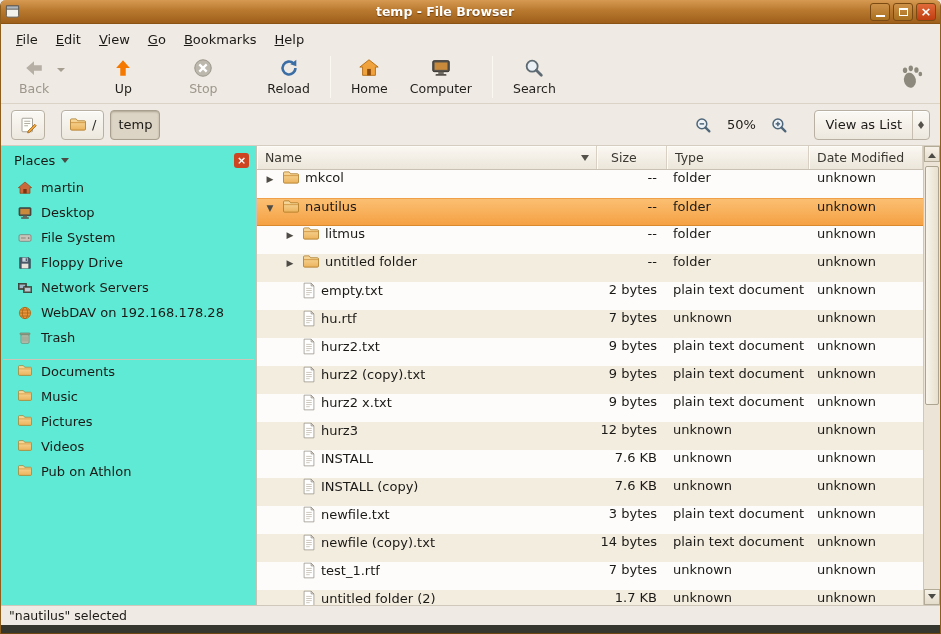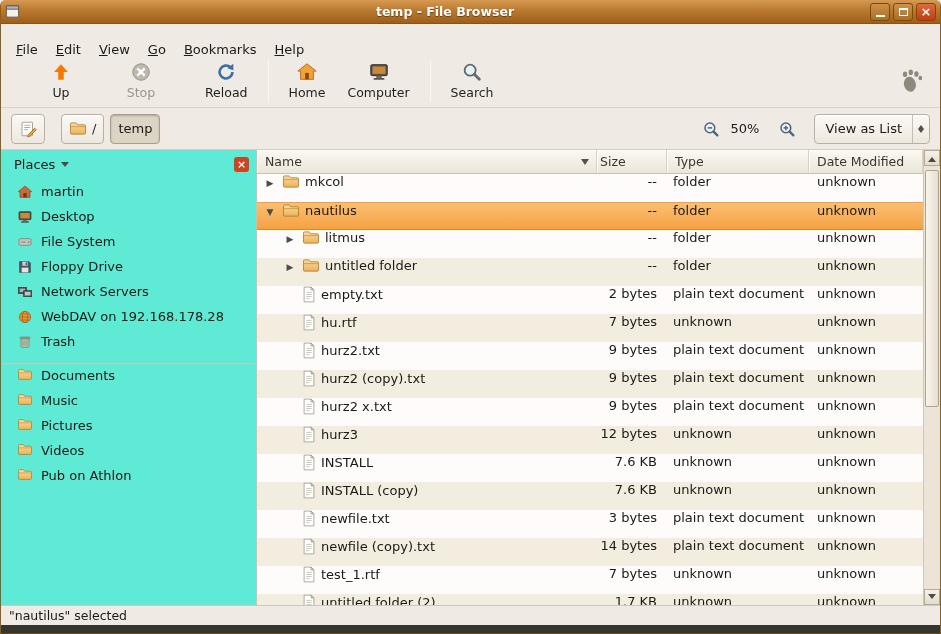--- a/index.html
+++ b/index.html
@@ -9,43 +9,43 @@
   
   .titlebar{height:24px;flex:none;display:flex;align-items:center;gap:6px;padding:0 4px;background:linear-gradient(180deg,#D79A52 0%,#B9792F 45%,#9E5F1B 100%);border-radius:5px 5px 0 0;border-bottom:1px solid #8A5313}
   .title-text{flex:1;text-align:center;color:#FFFFFF;font-weight:bold;font-size:12.5px;text-shadow:0 1px 1px rgba(70,35,0,.65);white-space:nowrap;overflow:hidden}
   .winbtns{display:flex;gap:3px}
   .winbtn{width:20px;height:18px;border:1px solid #7A4A12;border-radius:3px;background:linear-gradient(180deg,#CE9149,#A9701F);display:flex;align-items:center;justify-content:center;position:relative;cursor:default}
   .winbtn.close{background:linear-gradient(180deg,#E06A3A,#C03D12)}
   .glyph-min{width:9px;height:2px;background:#fff;margin-top:9px}
   .glyph-max{width:9px;height:8px;border:1.5px solid #fff;border-top-width:2.5px}
   .glyph-x{color:#fff;font-weight:bold;font-size:13px;line-height:1}
   
-  .menubar{height:26px;flex:none;display:flex;align-items:flex-start;padding:15px 6px}
+  .menubar{height:26px;flex:none;display:flex;align-items:flex-end;padding:0 6px}
   .menu-item{padding:3px 9px;border-radius:3px;white-space:nowrap}
   .menu-item u{text-decoration:underline}
   
   .toolbar{height:54px;flex:none;display:flex;align-items:center;padding:2px 8px;border-bottom:1px solid #DAD3C6;gap:2px}
   .tbtn{position:relative;min-width:52px;height:48px;display:flex;flex-direction:column;align-items:center;justify-content:center;gap:2px;padding:0 10px;border-radius:4px;font-size:12.5px;color:#211F1C;white-space:nowrap}
   .tbtn.has-drop{padding-right:20px}
   .tbtn.disabled{color:#9C968C}
   .tdrop{position:absolute;right:4px;top:15px;width:0;height:0;border:4px solid transparent;border-top-color:#A59E91}
   .tsep{width:1px;height:42px;background:#CFC8BA;border-right:1px solid #FBF8F2;margin:0 8px}
   .tgap{width:24px;flex:none}
   .c-gray{color:#B5AFA5}
   .c-orange{color:#F57900}
   .throbber{margin-left:auto;margin-right:8px;display:flex;align-items:center}
   
   .locbar{height:42px;flex:none;display:flex;align-items:center;gap:6px;padding:0 10px;border-bottom:1px solid #D5CEC0}
   .lbtn{height:30px;min-width:30px;display:flex;align-items:center;justify-content:center;gap:5px;padding:0 7px;border:1px solid #B8B1A3;border-radius:4px;background:linear-gradient(180deg,#FBF9F5,#EDE8DE);box-shadow:inset 0 1px 0 #fff}
   .lbtn.pressed{background:#DCD4C4;box-shadow:inset 0 1px 2px rgba(90,80,60,.35);border-color:#A89F8E}
   .path-slash{font-size:13px;color:#2A2824}
   .lspacer{flex:1}
   .zoombtn{width:26px;height:26px;display:flex;align-items:center;justify-content:center;border-radius:3px}
-  .zoomlabel{min-width:38px;}
-  .viewcombo{height:30px;display:flex;align-items:stretch;border:1px solid #B8B1A3;border-radius:4px;background:linear-gradient(180deg,#FBF9F5,#EDE8DE);box-shadow:inset 0 1px 0 #fff;margin-left:8px}
+  .zoomlabel{min-width:38px;text-align:center}
+  .viewcombo{height:30px;display:flex;align-items:stretch;border:1px solid #B8B1A3;border-radius:4px;background:linear-gradient(180deg,#FBF9F5,#EDE8DE);box-shadow:inset 0 1px 0 #fff;margin-left:16px}
   .viewcombo .vlabel{display:flex;align-items:center;padding:0 10px;white-space:nowrap}
   .viewcombo .varrows{width:17px;border-left:1px solid #C6BFB1;display:flex;flex-direction:column;align-items:center;justify-content:center;gap:2px}
   .tri-up{width:0;height:0;border:3.5px solid transparent;border-bottom:4.5px solid #55524B;margin-bottom:-1px}
   .tri-down{width:0;height:0;border:3.5px solid transparent;border-top:4.5px solid #55524B;margin-top:-1px}
   
   .main{flex:1;display:flex;min-height:0}
   
   .sidebar{width:256px;flex:none;border-right:1px solid #C8C1B5;display:flex;flex-direction:column;background:#5eead4}
   .sb-head{height:28px;flex:none;display:flex;align-items:center;padding:0 7px;gap:6px}
   .sb-title-btn{display:flex;align-items:center;gap:6px;padding:2px 6px;border-radius:3px}
@@ -53,21 +53,21 @@
   .sb-close{margin-left:auto;width:15px;height:15px;border-radius:3px;background:#CC4422;color:#fff;display:flex;align-items:center;justify-content:center;font-size:11px;font-weight:bold;line-height:1}
   .places{flex:1;overflow:hidden;padding-top:6px}
   .place{height:25px;display:flex;gap:8px;padding:0 16px;white-space:nowrap}
   .place svg{flex:none}
   .sb-sep{border-top:1px solid #CCC5B8;margin:4px 2px}
   
   .filearea{flex:1;display:flex;flex-direction:column;min-width:0;background:#FFFFFF}
   .listheader{height:24px;flex:none;display:flex;background:linear-gradient(180deg,#FBF8F3,#ECE6DA);border-bottom:1px solid #C9C2B4}
   .hcell{display:flex;align-items:center;border-right:1px solid #D8D1C3;box-shadow:inset 1px 1px 0 #FDFCF9;font-size:12.5px;color:#3A3731;padding-left:8px}
   .hcell.hname{width:340px}
-  .hcell.hsize{width:70px;padding-left:3px}
+  .hcell.hsize{width:70px;padding-left:14px}
   .hcell.htype{width:142px}
   .hcell.hdate{flex:1}
   .sortarrow{margin-left:auto;margin-right:7px;width:0;height:0;border:4.5px solid transparent;border-top:6px solid #55524B;margin-top:5px}
   .rows{flex:1;overflow:hidden}
   .row{height:28px;display:flex;align-items:flex-start;background:#FDFCFA}
   .row.alt{background:#F3EDE0}
   .row.sel{background:linear-gradient(180deg,#FBBF72,#F5A143);border-top:1px solid #EFA049;border-bottom:1px solid #D98A2E;height:28px}
   .cell{display:flex;align-items:center;overflow:hidden;white-space:nowrap}
   .cname{width:340px;gap:5px}
   .cname.il0{padding-left:6px}
@@ -220,20 +220,27 @@
   <div class="menubar">
     <div class="menu-item"><u>F</u><span>ile</span></div>
     <div class="menu-item"><u>E</u><span>dit</span></div>
     <div class="menu-item"><u>V</u><span>iew</span></div>
     <div class="menu-item"><u>G</u><span>o</span></div>
     <div class="menu-item"><u>B</u><span>ookmarks</span></div>
     <div class="menu-item"><u>H</u><span>elp</span></div>
   </div>
 
   <div class="toolbar">
+    <div class="tbtn disabled has-drop">
+      <svg width="22" height="22" class="c-gray">
+          <use href="#sym-arrow"></use>
+        </svg>
+      <span>Back</span>
+      <span class="tdrop"></span>
+    </div>
     <div class="tgap"></div>
     <div class="tbtn">
       <svg width="22" height="22" class="c-orange" style="transform:rotate(90deg)">
           <use href="#sym-arrow"></use>
         </svg>
       <span>Up</span>
     </div>
     <div class="tgap"></div>
     <div class="tbtn disabled">
       <svg width="22" height="22">

